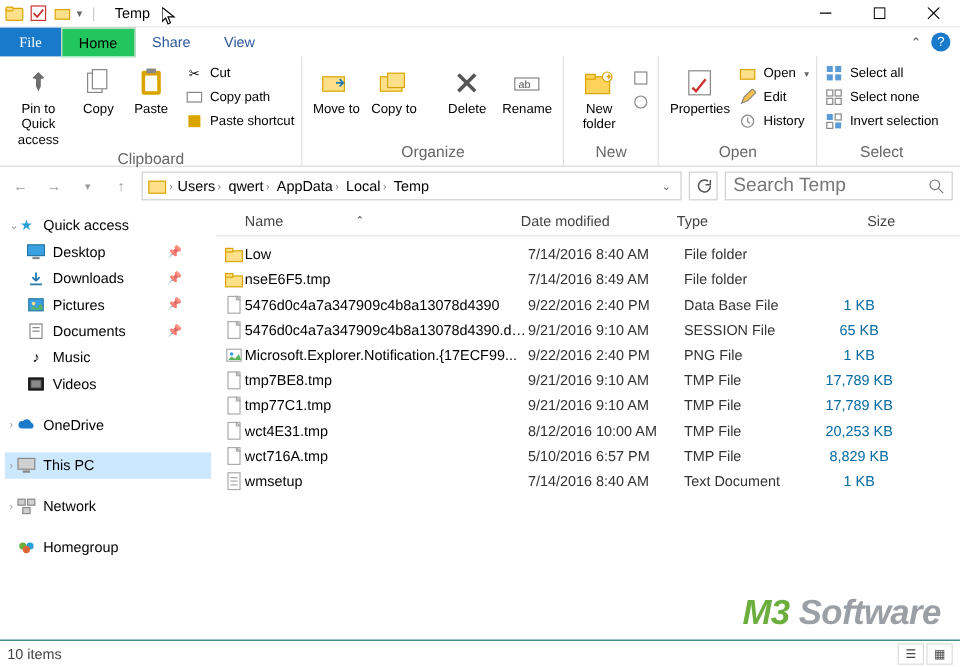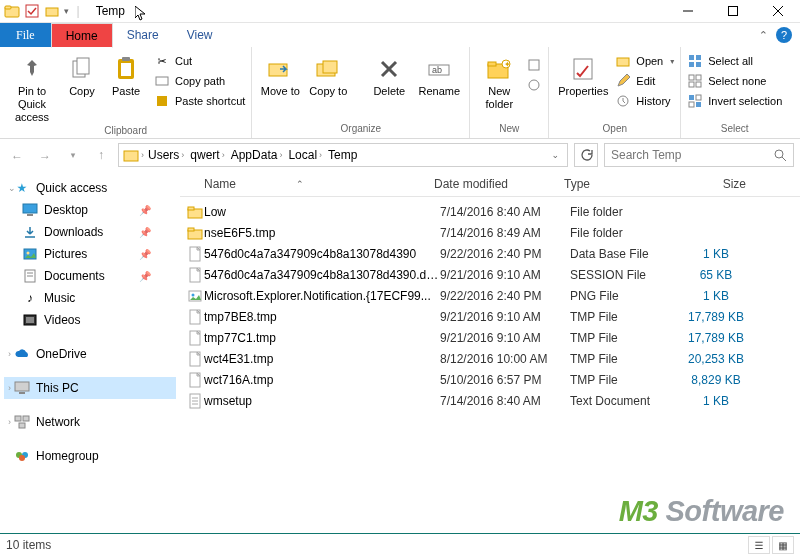--- a/index.html
+++ b/index.html
@@ -11,45 +11,45 @@
 .tb-icon { width: 16px; height: 16px; display: inline-flex; align-items: center; justify-content: center; }
 .title-text { margin-left: 8px; font-size: 12px; }
 .cursor { position: absolute; left: 135px; top: 6px; }
 .titlebar-right { margin-left: auto; display: flex; }
 .win-btn { width: 45px; height: 23px; display: flex; align-items: center; justify-content: center; }
 
 
 .menubar { height: 24px; display: flex; align-items: stretch; background: #fff; position: relative; }
 .file-tab { background: #1979ca; color: #ffffff; padding: 4px 16px; font-size: 12px; display: flex; align-items: center; font-family: Liberation Serif, serif; }
 .menu-tab { padding: 4px 14px; font-size: 12px; display: flex; align-items: center; color: #2b579a; }
-.menu-tab.active { border: 1px solid #dcdcdc; border-bottom-color: #fff; background: #ef4444; margin-bottom: -1px; color: #000; }
+.menu-tab.active { border: 1px solid #dcdcdc; border-bottom-color: #fff; background: #22c55e; margin-bottom: -1px; color: #000; }
 .menubar-right { margin-left: auto; display: flex; align-items: center; gap: 8px; padding-right: 8px; }
 .help-badge { width: 16px; height: 16px; border-radius: 50%; background: #1979ca; color: #fff; display: flex; align-items: center; justify-content: center; font-size: 11px; }
 
 
 .ribbon { height: 92px; border-bottom: 1px solid #dadada; display: flex; background: #fff; }
 .ribbon-group { display: flex; flex-direction: column; align-items: center; padding: 2px 6px 2px 6px; position: relative; }
 .rg-sep { border-right: 1px solid #e1e1e1; }
 .ribbon-group-body { flex: 1; display: flex; align-items: flex-start; gap: 4px; padding-top: 4px; }
-.ribbon-group-label { font-size: 10px; color: #666; padding-bottom: 2px; }
+.ribbon-group-label { font-size: 13px; color: #666; padding-bottom: 2px; }
 .big-btn { display: flex; flex-direction: column; align-items: center; justify-content: flex-start; width: 52px; text-align: center; font-size: 11px; line-height: 1.2; gap: 2px; padding-top: 2px; }
 .big-btn .ico { width: 28px; height: 28px; display: flex; align-items: center; justify-content: center; }
 .stack { display: flex; flex-direction: column; gap: 4px; font-size: 11px; }
 .stack-item { display: flex; align-items: center; gap: 5px; white-space: nowrap; }
 .stack-item .si-ico { width: 16px; height: 16px; display: inline-flex; align-items: center; justify-content: center; }
 
 
 .addrbar { height: 32px; display: flex; align-items: center; padding: 4px 6px; gap: 6px; }
 .nav-arrow { width: 22px; height: 22px; display: flex; align-items: center; justify-content: center; color: #9a9a9a; border-radius: 2px; }
 .breadcrumb { flex: 1; height: 24px; border: 1px solid #cfcfcf; display: flex; align-items: center; padding: 0 4px; gap: 2px; font-size: 12px; }
 .crumb { display: flex; align-items: center; gap: 2px; padding: 0 2px; }
 .crumb-sep { color: #808080; font-size: 9px; }
 .addr-dd { margin-left: auto; color: #666; font-size: 9px; padding-right: 4px; }
 .refresh { width: 24px; height: 24px; border: 1px solid #cfcfcf; display: flex; align-items: center; justify-content: center; }
-.search { width: 190px; height: 24px; border: 1px solid #cfcfcf; display: flex; align-items: center; padding: 0 6px; color: #777; font-size: 12px; justify-content: space-between; }
+.search { width: 190px; height: 24px; border: 1px solid #cfcfcf; display: flex; align-items: center; padding: 0 6px; color: #777; font-size: 16px; justify-content: space-between; }
 
 
 .body { display: flex; height: 348px; }
 .nav { width: 180px; padding: 6px 4px; font-size: 12px; overflow: hidden; }
 .nav-item { display: flex; align-items: center; gap: 6px; padding: 3px 4px 3px 18px; position: relative; white-space: nowrap; }
 .nav-item.root { padding-left: 10px; font-weight: 400; }
 .nav-item .exp { position: absolute; left: 4px; width: 10px; color: #9a9a9a; font-size: 9px; }
 .nav-item.selected { background: #cce8ff; }
 .nav-item.pinned::after { content: "📌"; position: absolute; right: 24px; font-size: 10px; opacity: .7; }
 .nav-spacer { height: 12px; }

